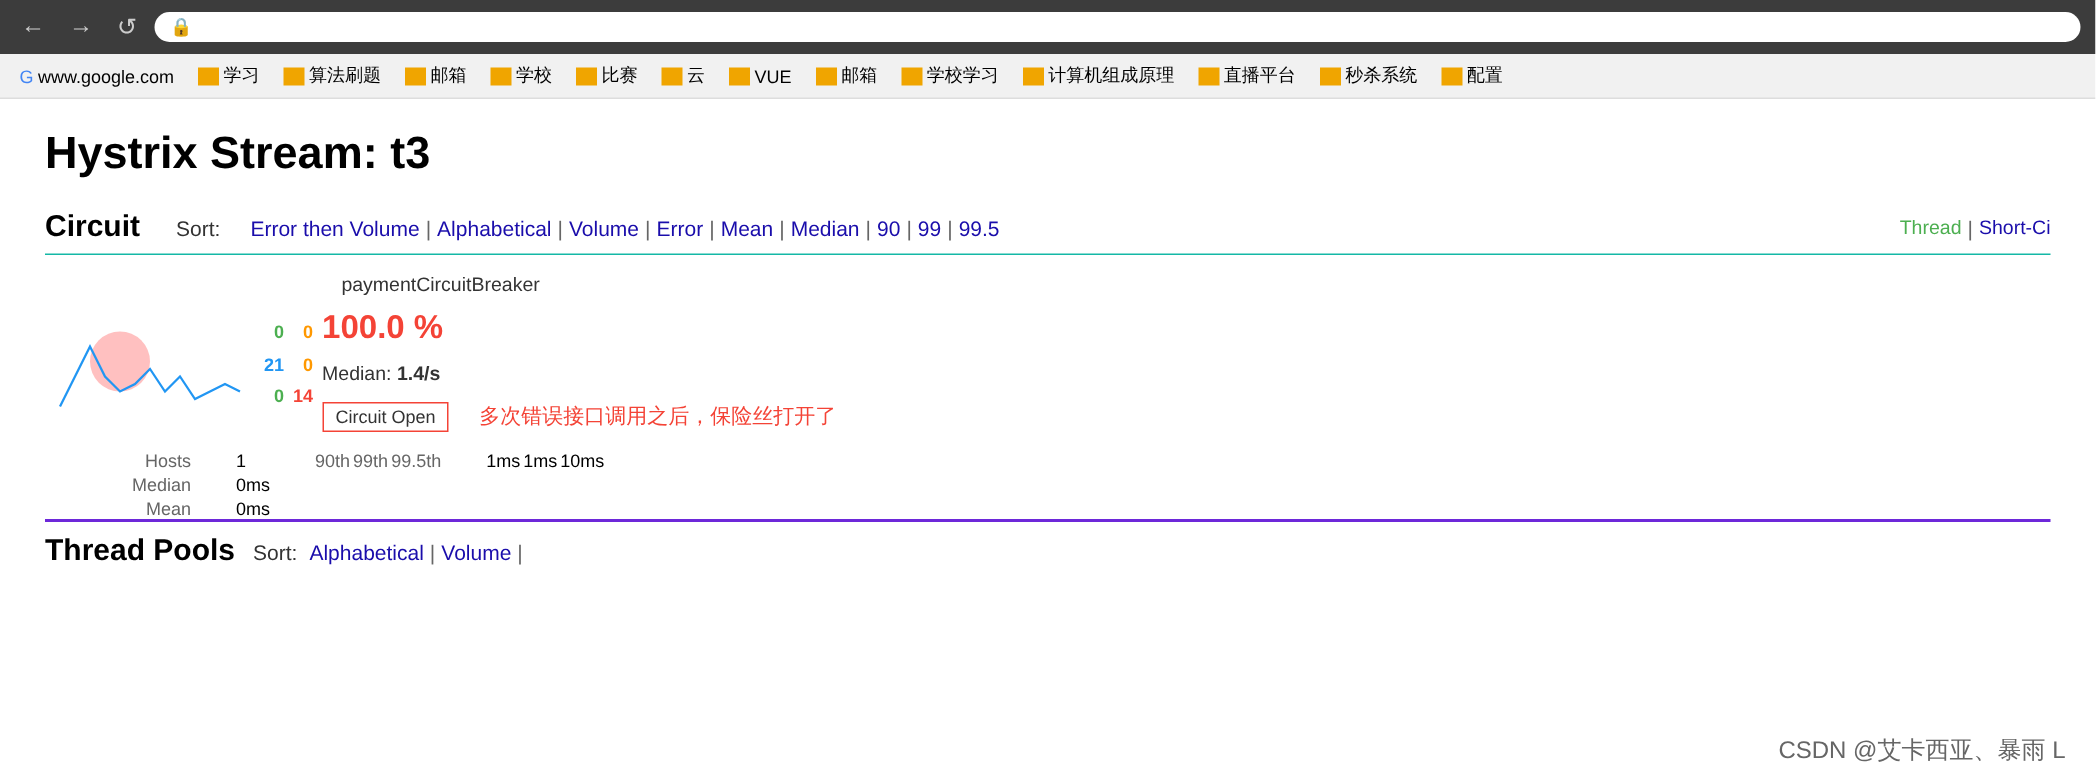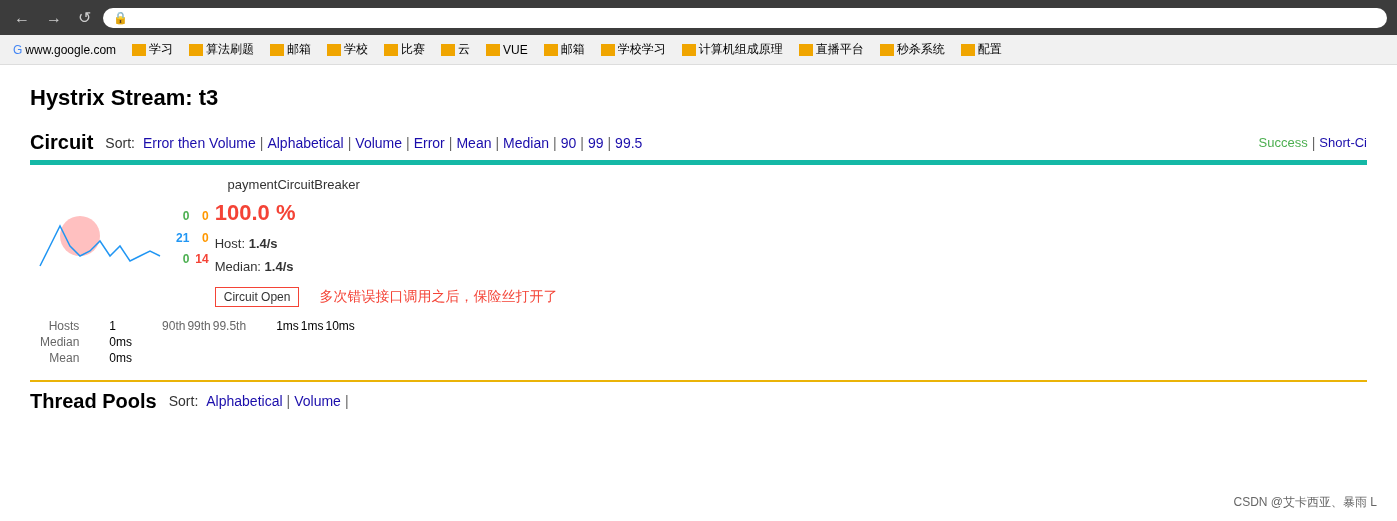--- a/index.html
+++ b/index.html
@@ -60,33 +60,33 @@
       display: inline-block;
     }
     .google-g { color: #4285f4; }
 
     
     .page-content {
       padding: 20px 30px;
     }
 
     .page-title {
-      font-size: 22px;
+      font-size: 30px;
       font-weight: bold;
       margin-bottom: 20px;
     }
 
     
     .section-header {
       display: flex;
       align-items: center;
-      gap: 8px;
+      gap: 20px;
       margin-bottom: 12px;
       font-size: 14px;
-      border-bottom: 5px solid #14b8a6;
+      border-bottom: 1px solid #14b8a6;
       padding-bottom: 6px;
     }
     .section-label {
       font-weight: bold;
       font-size: 20px;
       margin-right: 4px;
     }
     .sort-label { color: #333; }
     .sort-links { display: flex; align-items: center; gap: 4px; }
     .sort-links a { color: #1a0dab; text-decoration: none; }
@@ -136,31 +136,31 @@
       margin-bottom: 4px;
     }
     .annotation-text {
       color: #f44336;
       font-size: 14px;
       margin-left: 10px;
     }
 
     
     .thread-pools-section {
-      margin-top: 15px;
-      border-top: 2px solid #eab308;
+      margin-top: 0;
+      border-top: 2px solid #6d28d9;
       padding-top: 8px;
     }
 
     
     .page-footer {
       position: fixed;
       bottom: 10px;
       right: 20px;
-      font-size: 12px;
+      font-size: 16px;
       color: #666;
     }
   </style>
 </head>
 <body>
 
 <div class="browser-chrome">
   <button class="browser-nav-btn">←</button>
   <button class="browser-nav-btn">→</button>
   <button class="browser-nav-btn">↺</button>
@@ -248,21 +248,21 @@
       <span class="sort-sep">|</span>
       <a>Median</a>
       <span class="sort-sep">|</span>
       <a>90</a>
       <span class="sort-sep">|</span>
       <a>99</a>
       <span class="sort-sep">|</span>
       <a>99.5</a>
     </div>
     <div class="right-links">
-      <a style="color:#4CAF50;">Success</a>
+      <a style="color:#4CAF50;">Thread</a>
       <span class="sort-sep">|</span>
       <a>Short-Ci</a>
     </div>
   </div>
 
   <div style="display:flex; align-items:flex-start; gap: 20px;">
     <div>
 
       <div class="circuit-card-title">paymentCircuitBreaker</div>
 
@@ -285,38 +285,34 @@
 
         <div style="display:flex; flex-direction:column; align-items:flex-end; font-size:12px; font-weight:bold; line-height:1.8; margin-top:10px;">
           <span style="color:#FF9800;">0</span>
           <span style="color:#FF9800;">0</span>
           <span style="color:#f44336;">14</span>
         </div>
 
         <div class="circuit-info" style="margin-top:4px;">
           <div class="error-rate">100.0 %</div>
           <div class="host-cluster">
-            <div>
-              <span>Host:</span>
-              <strong>1.4/s</strong>
-            </div>
             <div>
               <span>Median:</span>
               <strong>1.4/s</strong>
             </div>
           </div>
           <div style="display:flex; align-items:center; gap:10px; margin-top:4px;">
             <span class="circuit-open-box">Circuit Open</span>
             <span class="annotation-text">多次错误接口调用之后，保险丝打开了</span>
           </div>
         </div>
       </div>
 
       <div style="display:flex; gap:30px; font-size:12px; margin-top:8px; margin-left:10px;">
-        <div style="display:flex; flex-direction:column; gap:2px; color:#666; text-align:right;">
+        <div style="display:flex; flex-direction:column; gap:2px; color:#666; text-align:right;margin-left:48px;">
           <span>Hosts</span>
           <span>Median</span>
           <span>Mean</span>
         </div>
         <div style="display:flex; flex-direction:column; gap:2px;">
           <span>1</span>
           <span>0ms</span>
           <span>0ms</span>
         </div>
         <div style="display:flex; flex-direction:row; gap:2px;">

